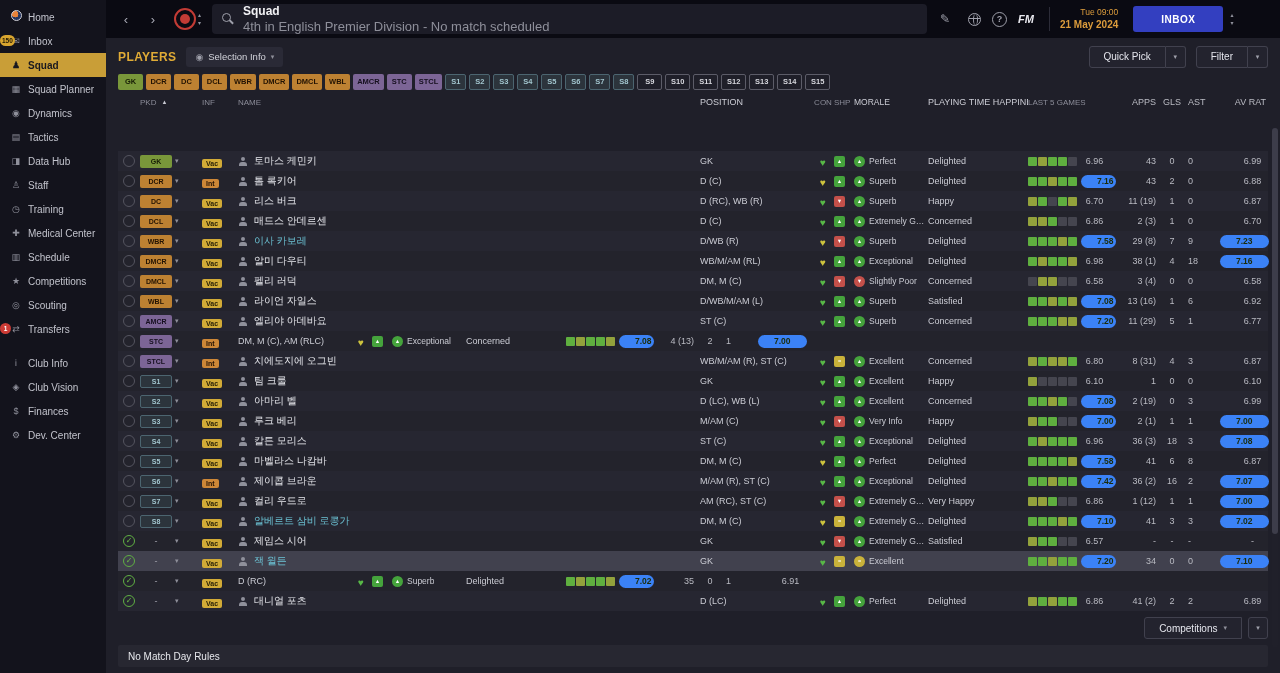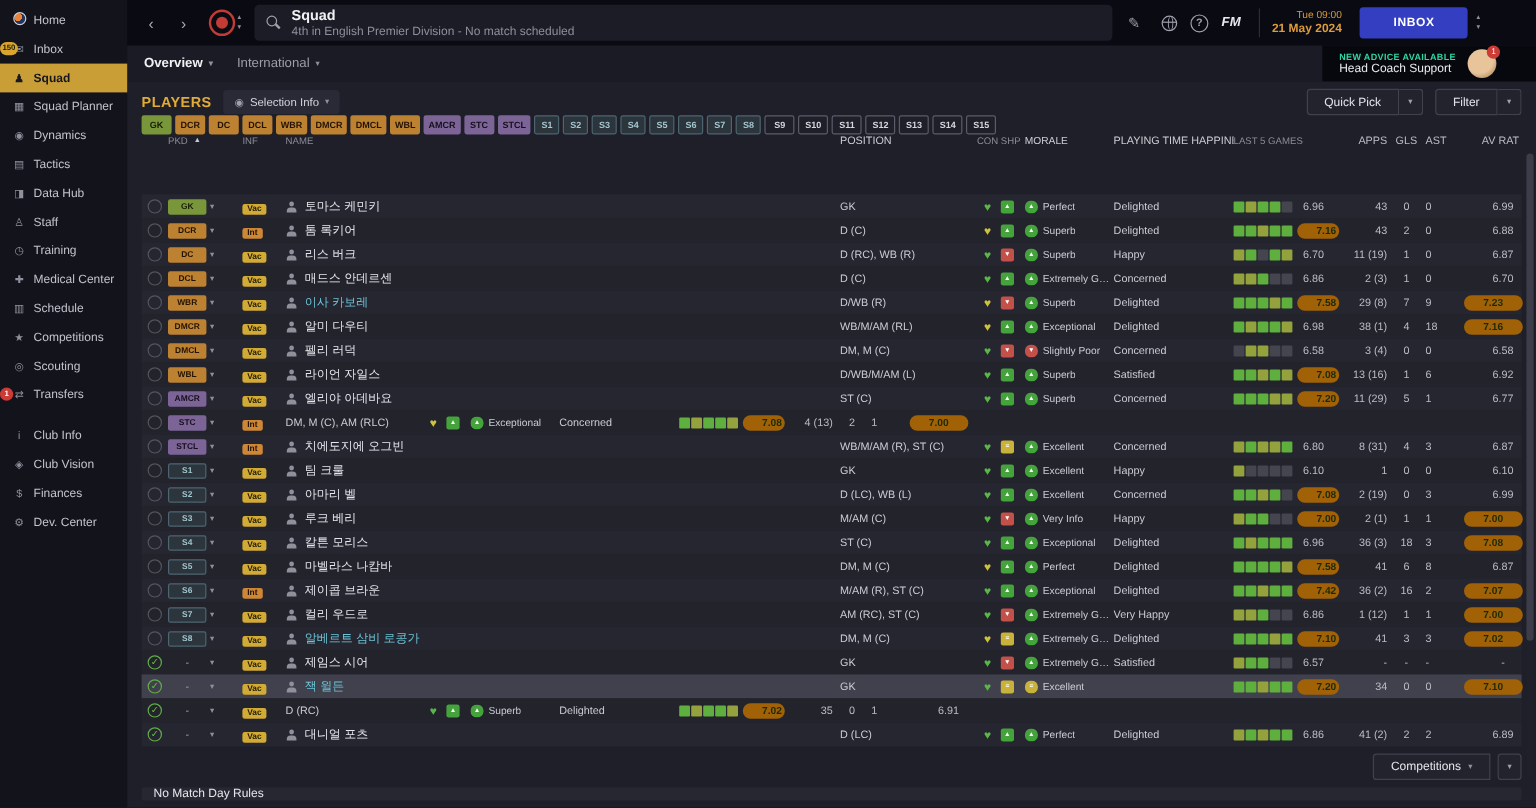--- a/index.html
+++ b/index.html
@@ -26,21 +26,21 @@
   .record-wrap{display:flex;align-items:center;gap:2px;margin:0 4px;}
   .record{width:22px;height:22px;border-radius:50%;border:2px solid #c23b35;display:flex;align-items:center;justify-content:center;}
   .record-inner{width:10px;height:10px;border-radius:50%;background:#c23b35;}
   .vchevs{display:flex;flex-direction:column;color:#8f909b;font-size:6px;line-height:1.15;gap:1px;text-align:center;}
   .title-box{flex:1;max-width:715px;height:30px;background:#1c1c27;border-radius:4px;display:flex;align-items:center;gap:9px;padding:0 10px;}
   .mag{width:12px;height:12px;position:relative;flex-shrink:0;}
   .mag::before{content:"";position:absolute;left:0;top:0;width:7px;height:7px;border:1.5px solid #9fa0ab;border-radius:50%;}
   .mag::after{content:"";position:absolute;left:7px;top:8px;width:5px;height:1.5px;background:#9fa0ab;transform:rotate(45deg);}
   .title-text{display:flex;flex-direction:column;justify-content:center;}
   .t1{font-size:12px;font-weight:bold;color:#f2f2f5;line-height:1.25;}
-  .t2{font-size:10px;color:#8e8f9a;line-height:1.2;}
+  .t2{font-size:13px;color:#8e8f9a;line-height:1.2;}
   .top-icon{width:22px;height:22px;display:flex;align-items:center;justify-content:center;color:#9fa0ab;font-size:12px;}
   .help{border:1.5px solid #9fa0ab;border-radius:50%;width:15px;height:15px;font-size:9px;font-weight:bold;}
   .globe{width:13px;height:13px;border:1.5px solid #9fa0ab;border-radius:50%;position:relative;display:inline-block;}
   .globe::before{content:"";position:absolute;left:0;right:0;top:4px;height:1px;background:#9fa0ab;}
   .globe::after{content:"";position:absolute;left:4px;top:0;bottom:0;width:3px;border-left:1px solid #9fa0ab;border-right:1px solid #9fa0ab;border-radius:50%;}
   .fm-logo{color:#e8e8ee;font-weight:bold;font-style:italic;font-size:11px;padding:0 4px;}
   .date-block{text-align:right;color:#dc9c3c;margin:0 8px 0 4px;line-height:1.3;border-left:1px solid #2c2c38;padding-left:10px;}
   .date1{font-size:8.5px;}
   .date2{font-size:10px;font-weight:bold;white-space:nowrap;}
   .inbox-btn{background:#333fc0;color:#fff;font-size:10px;font-weight:bold;height:26px;padding:0 28px;border-radius:3px;display:flex;align-items:center;letter-spacing:.5px;}
@@ -117,21 +117,21 @@
   .person::before{content:"";position:absolute;left:3px;top:0;width:4px;height:4px;border-radius:50%;background:#8f909b;}
   .person::after{content:"";position:absolute;left:1px;bottom:0;width:8px;height:4px;border-radius:3px 3px 0 0;background:#8f909b;}
   .pname{font-size:10px;color:#e6e7ec;white-space:nowrap;overflow:hidden;text-overflow:ellipsis;}
   .pname.loan{color:#6cc3d5;}
   .heart{font-size:10px;}
   .shp-box{width:11px;height:11px;border-radius:2px;color:#fff;font-size:5.5px;display:flex;align-items:center;justify-content:center;font-weight:bold;}
   .morale-ico{width:11px;height:11px;border-radius:50%;color:#fff;font-size:5.5px;display:flex;align-items:center;justify-content:center;flex-shrink:0;font-weight:bold;}
   .mtext{overflow:hidden;text-overflow:ellipsis;}
   .formsq{display:flex;gap:1px;}
   .formsq i{width:9px;height:9px;border-radius:1px;display:block;}
-  .pill{background:#a16207;color:#1b2b08;font-size:8.5px;font-weight:bold;border-radius:7px;padding:0 16px;height:13px;line-height:13px;min-width:27px;text-align:left;display:inline-block;}
+  .pill{background:#3b82f6;color:#1b2b08;font-size:8.5px;font-weight:bold;border-radius:7px;padding:0 16px;height:13px;line-height:13px;min-width:27px;text-align:left;display:inline-block;}
   .plainnum{font-size:9px;color:#babbc3;min-width:27px;text-align:center;display:inline-block;}
 
   .comp-row{display:flex;justify-content:flex-end;align-items:center;padding:6px 0;}
   .nmd-bar{height:22px;background:#272731;display:flex;align-items:center;padding:0 10px;font-size:10px;color:#e6e7ec;border-radius:2px;}
   .bottom-filler{flex:1;background:#15151e;margin:6px -12px 0;}
 
   .scrollbar{position:absolute;right:2px;top:128px;width:6px;height:520px;background:#20202a;border-radius:3px;}
   .scrollbar .thumb{width:100%;height:78%;background:#3d3d4a;border-radius:3px;}
 </style>
 </head>
@@ -247,41 +247,20 @@
         <div class="date1">Tue 09:00</div>
         <div class="date2">21 May 2024</div>
       </div>
       <div class="inbox-btn">INBOX</div>
       <div class="vchevs">
           <span>▴</span>
           <span>▾</span>
         </div>
     </header>
 
-    <div class="subbar">
-      <div class="tabs">
-        <div class="tab active">
-          <span>Overview</span>
-          <span class="chev">▾</span>
-        </div>
-        <div class="tab">
-          <span>International</span>
-          <span class="chev">▾</span>
-        </div>
-      </div>
-      <div class="advice">
-        <div>
-          <div class="a1">NEW ADVICE AVAILABLE</div>
-          <div class="a2">Head Coach Support</div>
-        </div>
-        <div class="avatar">
-          <span class="avatar-badge">1</span>
-        </div>
-      </div>
-    </div>
 
     <div class="content">
 
       <div class="players-bar">
         <span class="players-title">PLAYERS</span>
         <div class="sel-info-btn">
           <span class="si-icon">◉</span>
           <span>Selection Info</span>
           <span class="chev">▾</span>
         </div>

